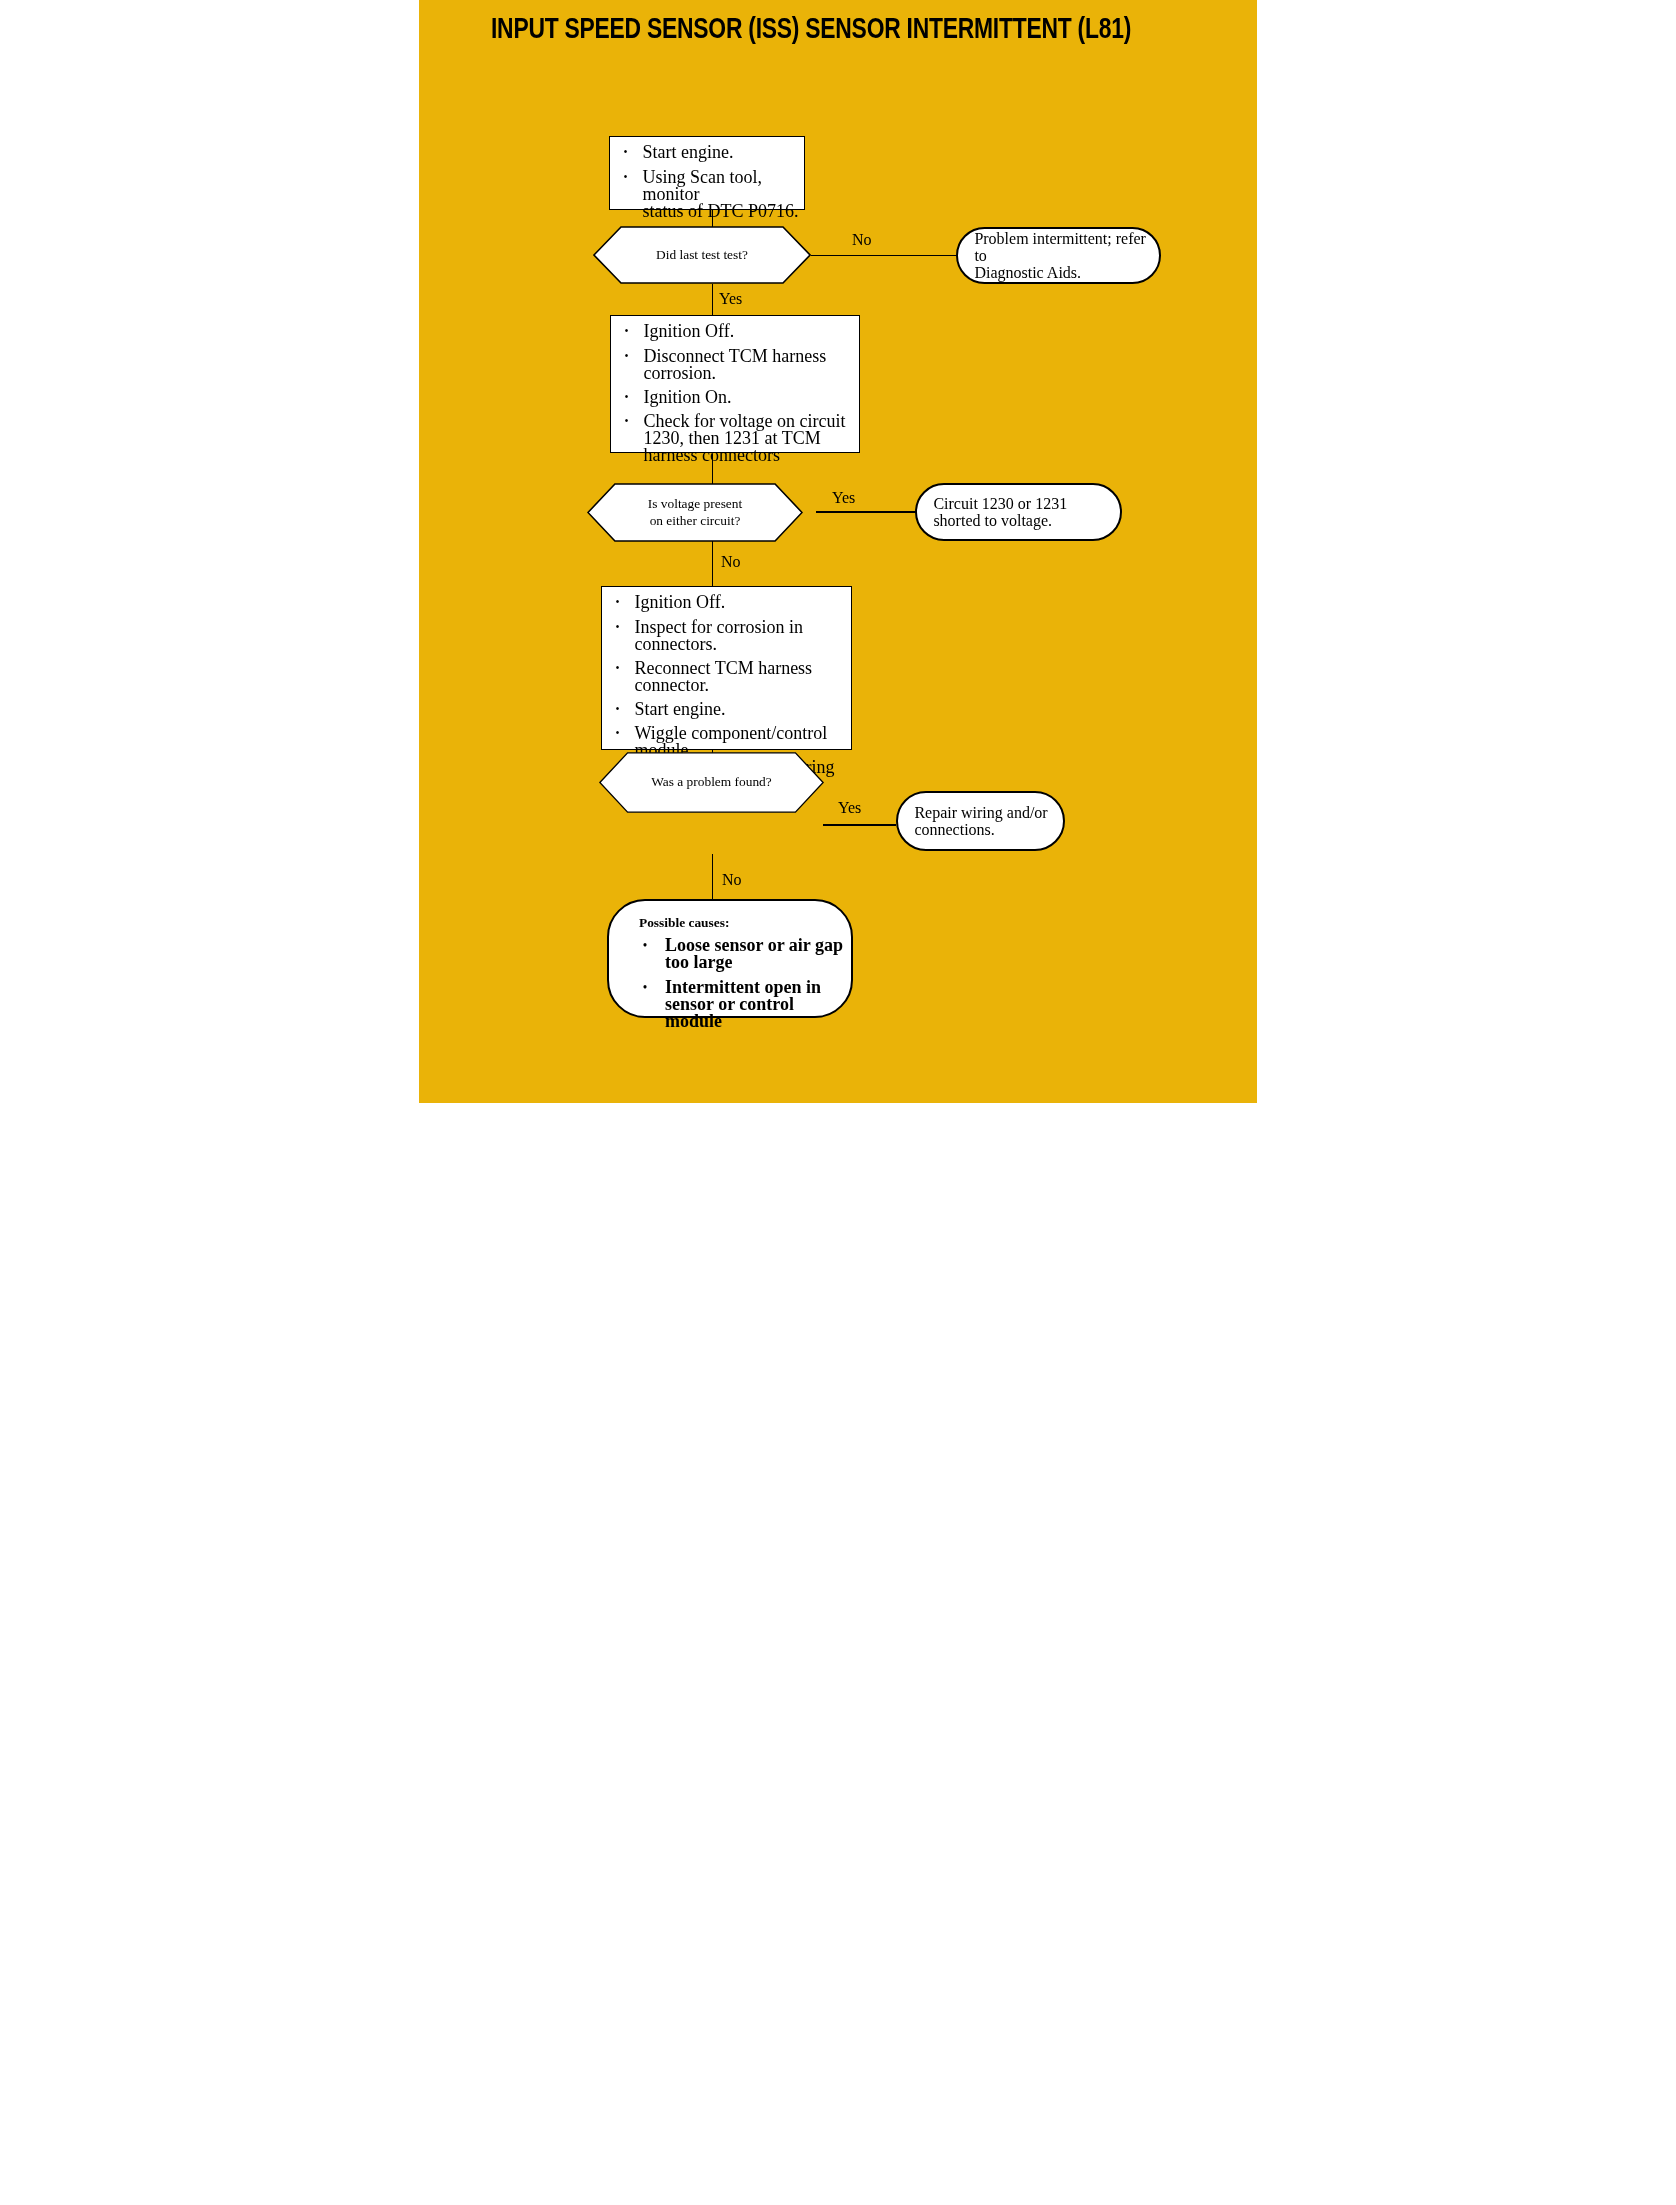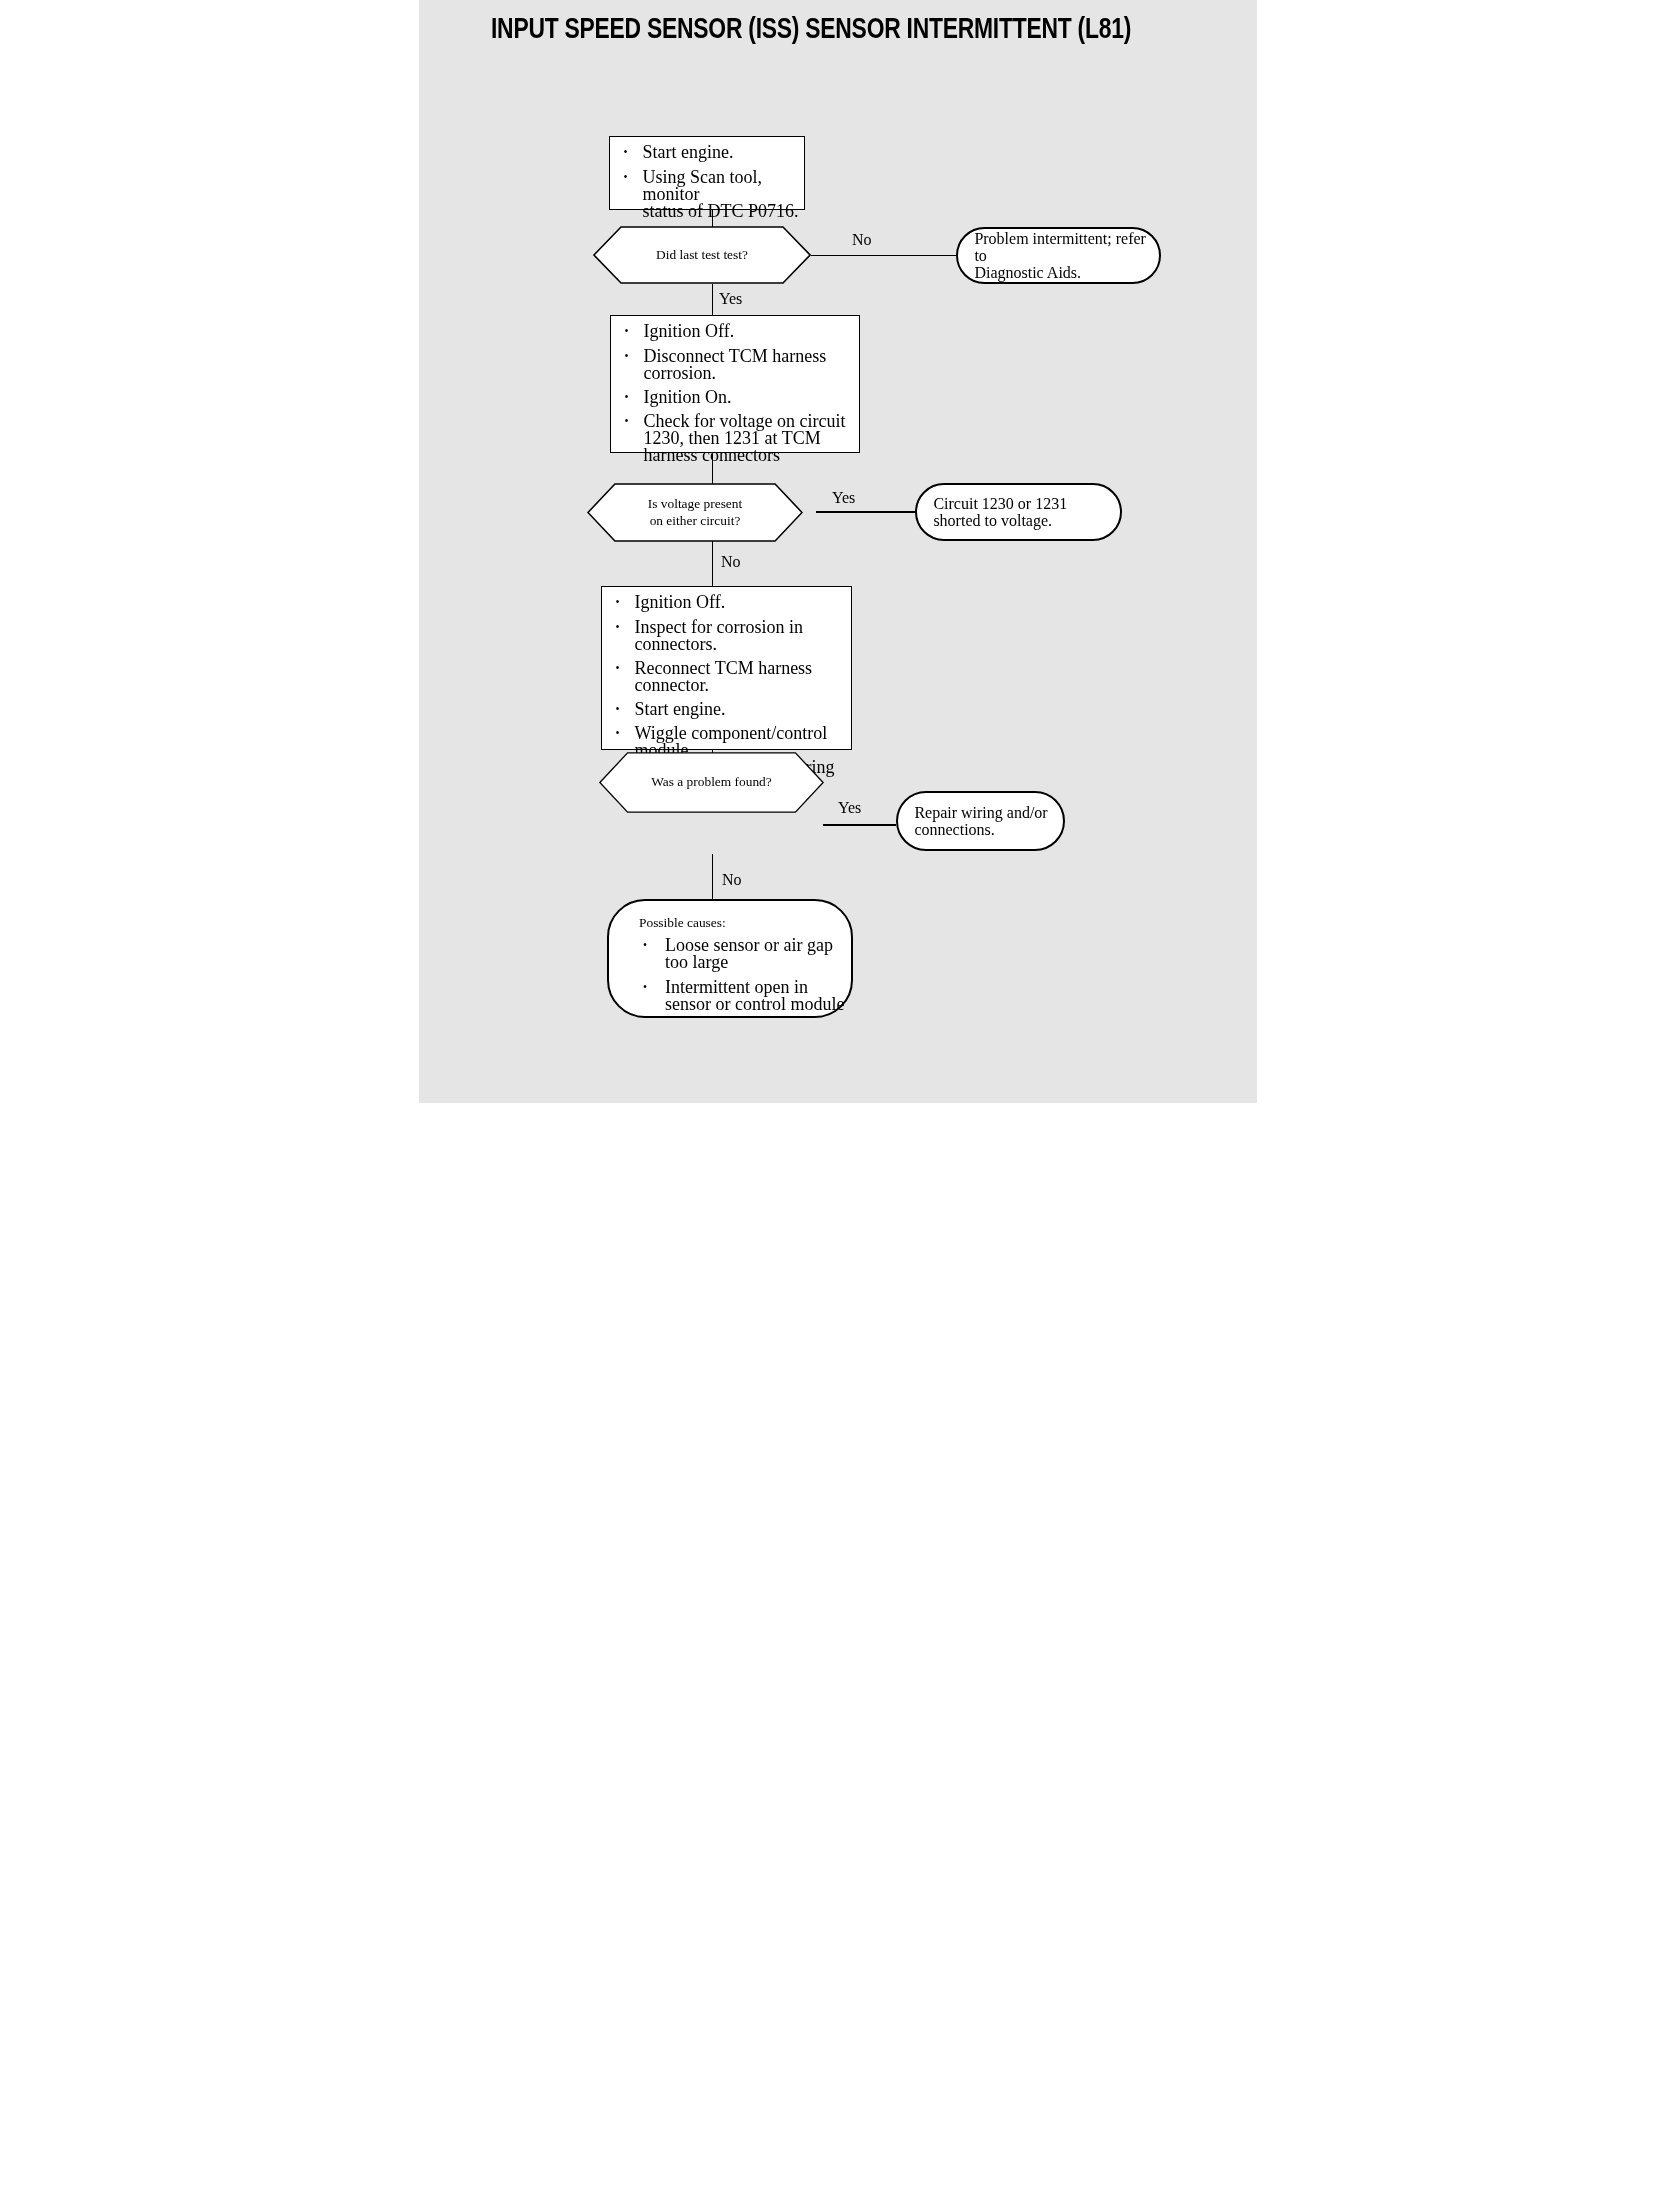--- a/index.html
+++ b/index.html
@@ -1,21 +1,21 @@
 <!DOCTYPE html>
 <html style="font-size:9.7px"><head>
 <meta charset="utf-8">
 <style>
   * { margin:0; padding:0; box-sizing:border-box; }
   html,body { background:#ffffff; }
   .page {
     position:relative;
     width:838px; height:1103px;
     margin:0 auto;
-    background:#e5e5e5;
+    background:#eab308;
     color:#000000;
     font-family:"Liberation Serif", serif;
     overflow:hidden;
   }
   .title {
     position:absolute; left:72px; top:12px;
     font-family:"Liberation Sans", sans-serif;
     font-size:28.6px; font-weight:700;
     letter-spacing:-0.3px;
     white-space:nowrap;
@@ -34,21 +34,21 @@
     position:absolute; left:0; top:0; right:0; bottom:0;
     display:flex; align-items:center; justify-content:center;
     text-align:center; font-size:13.4px; line-height:16.4px; white-space:pre-line;
   }
   .terminal {
     border:2.4px solid #000000;
     display:flex; align-items:center;
   }
   .t-stadium { border-radius:30px; }
   .ttext { padding-left:16.4px; font-size:16px; line-height:17px; white-space:pre-line; }
-  .causes { border:2.4px solid #000000; border-radius:38px; padding-top:13.4px; }
+  .causes { border:2.4px solid #000000; border-radius:38px; padding-top:13.4px;font-weight:bold; }
   .causes-heading { margin-left:30px; font-size:13.4px; line-height:17px; margin-bottom:6px; }
   .causes .bitem { padding-left:28px; }
   .causes .bmark { flex:0 0 28px; padding-left:6px; }
   .edge-label { position:absolute; font-size:16px; line-height:14.6px; }
 </style>
 </head>
 <body>
 
 <div class="page">
 

